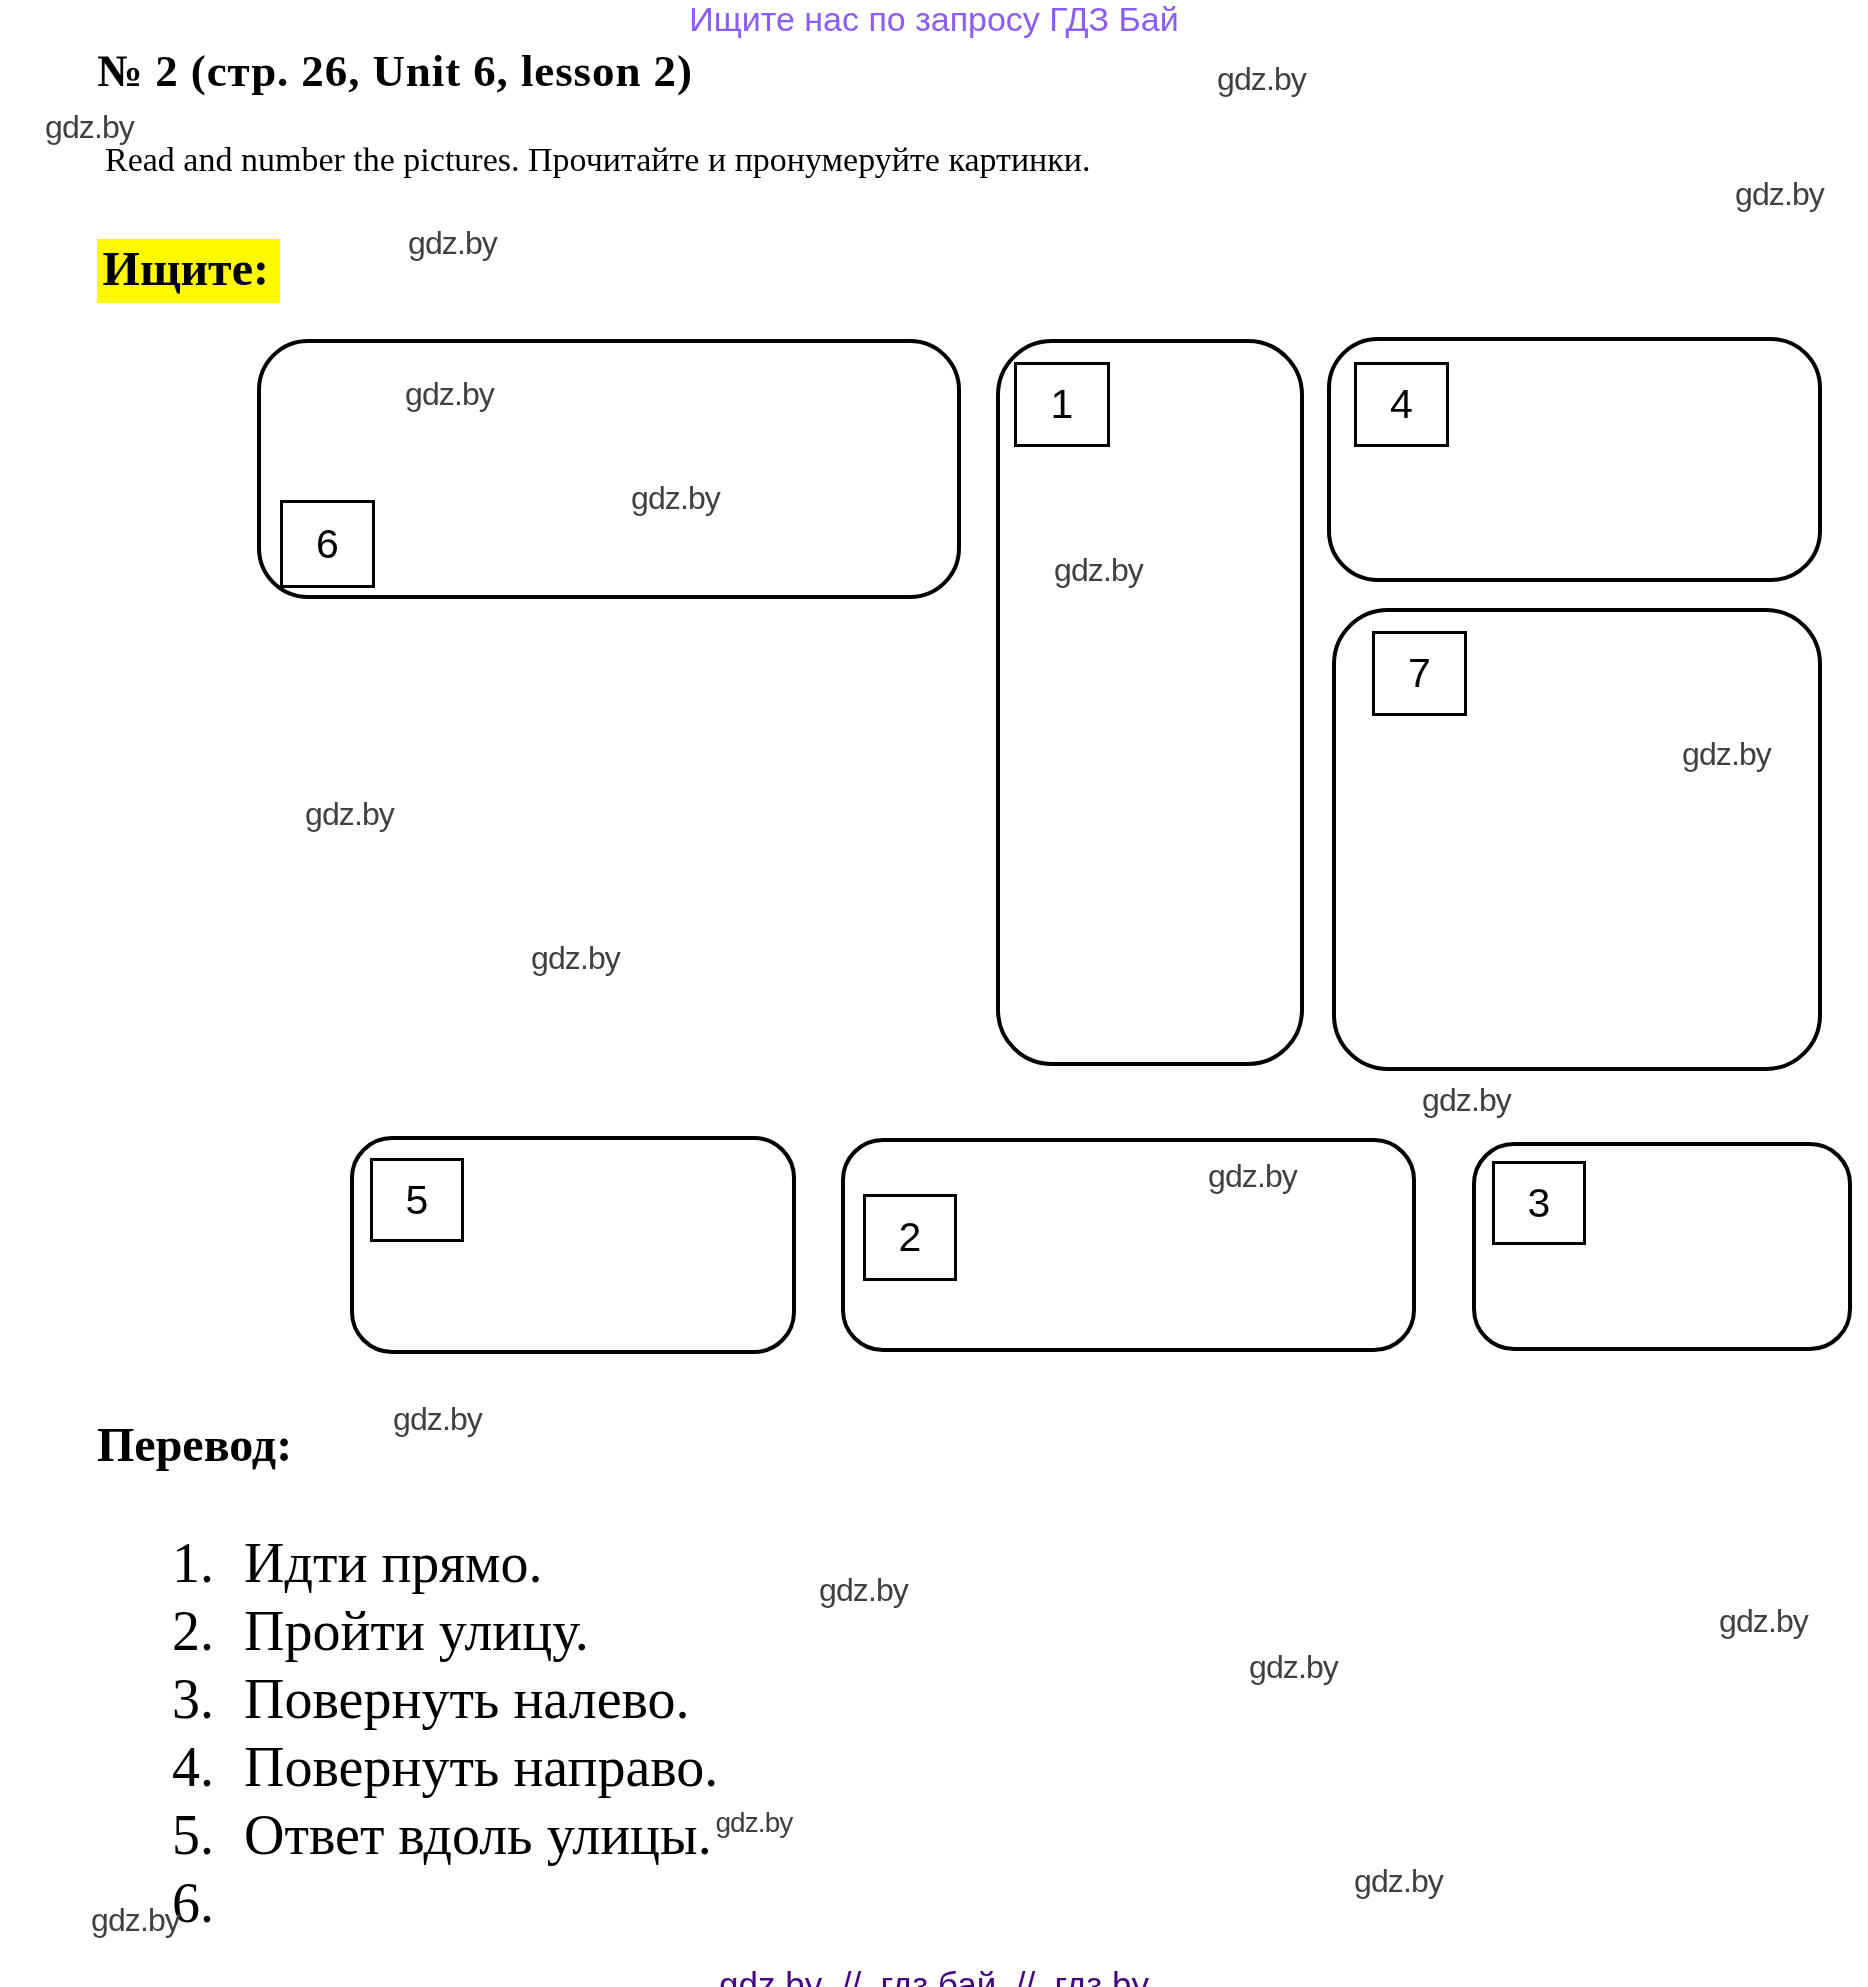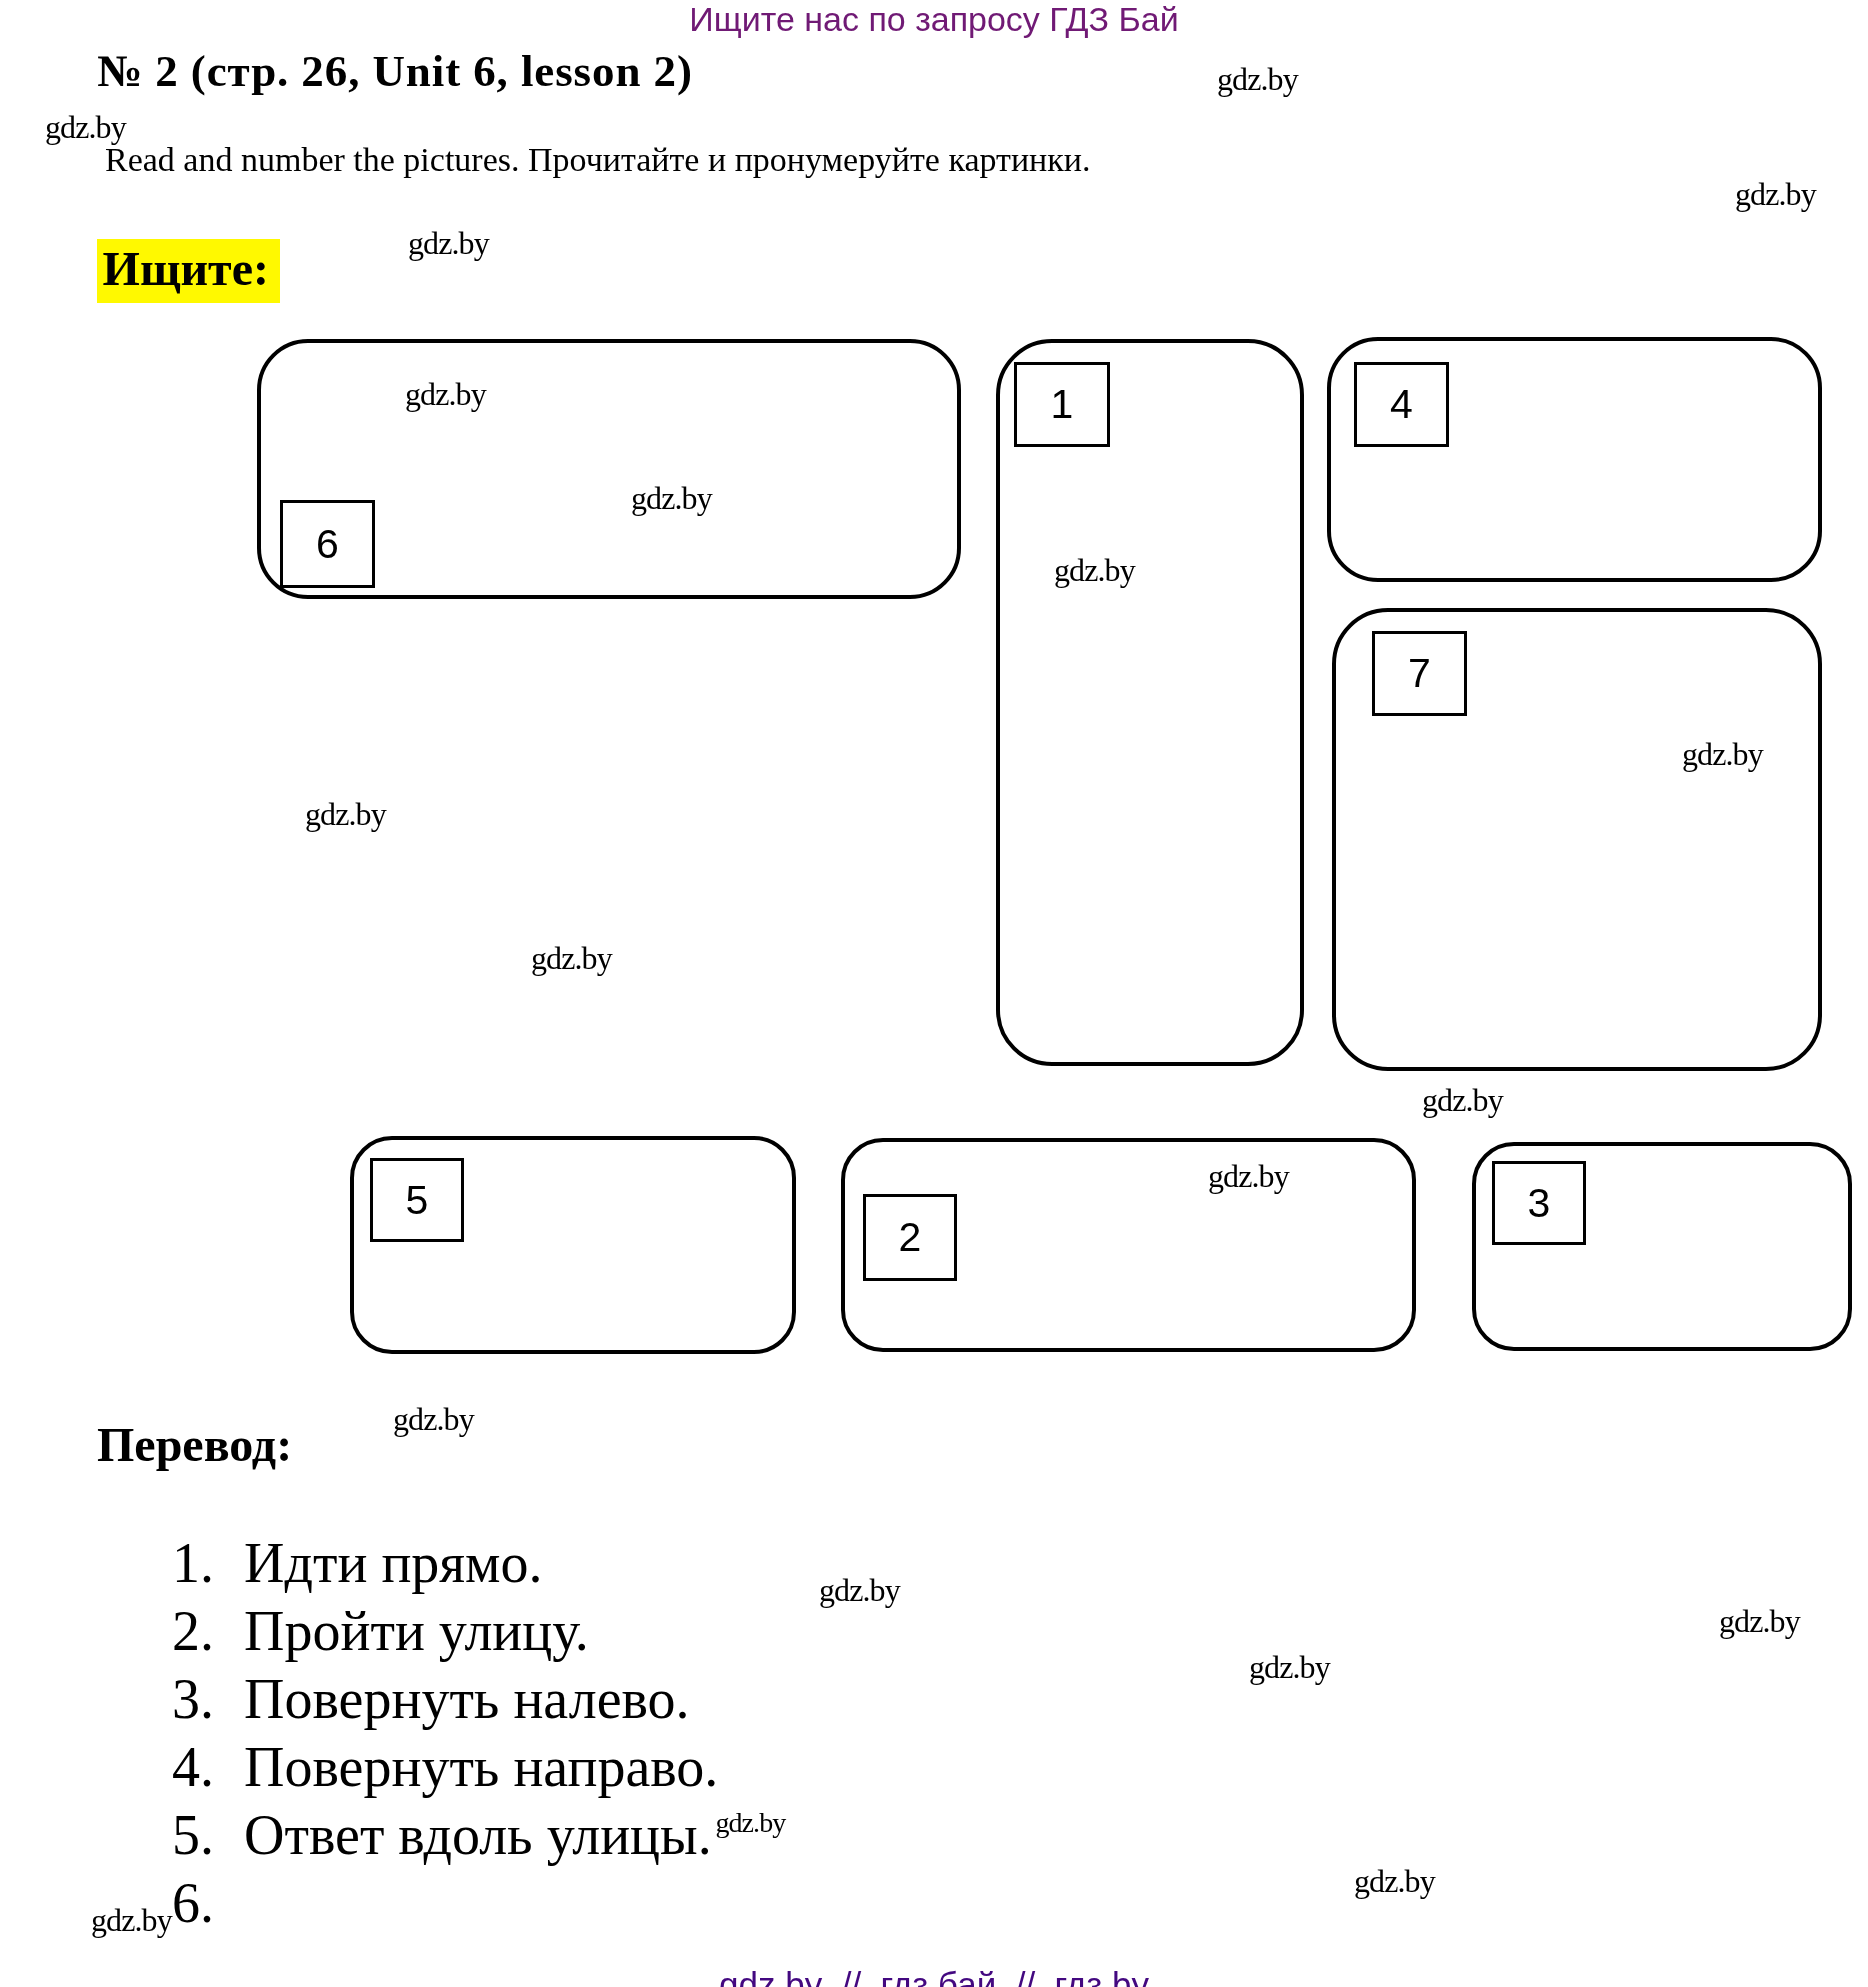--- a/index.html
+++ b/index.html
@@ -39,24 +39,24 @@
     background:#fff900;
     padding:1.9px 11px 7.4px 5.6px;
   }
   .translation-label{
     left:97px; top:1417px;
     font-weight:bold;
     font-size:48px;
   }
   
   .wm{
-    font-family:Liberation Serif, serif;
+    font-family:Liberation Sans, sans-serif;
     font-size:32px;
     letter-spacing:-0.9px;
-    color:#000000;
+    color:#404040;
     white-space:nowrap;
   }
   
   .pic-box{
     border:4.6px solid #000;
     background:#fff;
   }
   .r55{border-radius:51px;}
   .r60{border-radius:56px;}
   .r45{border-radius:42px;}
@@ -101,21 +101,21 @@
     color:#430880;
     white-space:pre;
     margin-top:28px;
   }
 </style>
 </head>
 <body>
 
 <div id="page">
 
-  <div class="abs banner" style="color: #701a75;">Ищите нас по запросу ГДЗ Бай</div>
+  <div class="abs banner" style="color: #8b5cf6;">Ищите нас по запросу ГДЗ Бай</div>
 
   <div class="abs title">№ 2 (стр. 26, Unit 6, lesson 2)</div>
   <span class="abs wm" style="left:1217px;top:61px;">gdz.by</span>
   <span class="abs wm" style="left:45px;top:109px;">gdz.by</span>
 
   <div class="abs instruction">Read and number the pictures. Прочитайте и пронумеруйте картинки.</div>
   <span class="abs wm" style="left:1735px;top:176px;">gdz.by</span>
   <span class="abs wm" style="left:408px;top:225px;">gdz.by</span>
 
   <div class="abs answer-label">Ищите:</div>

